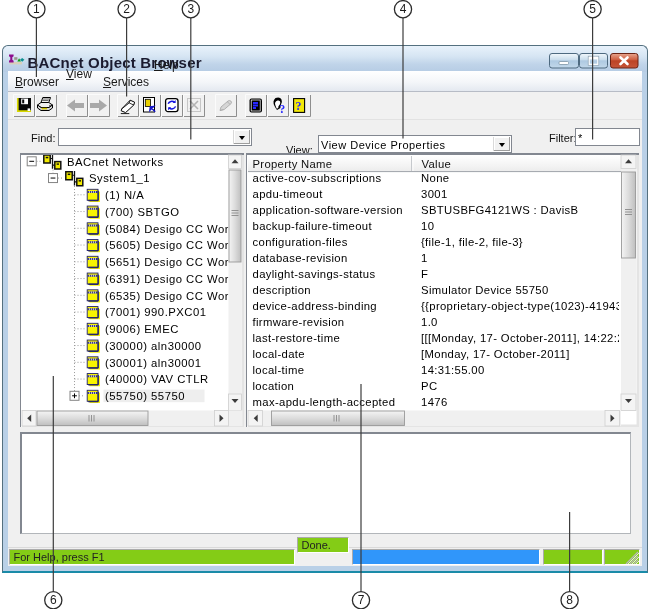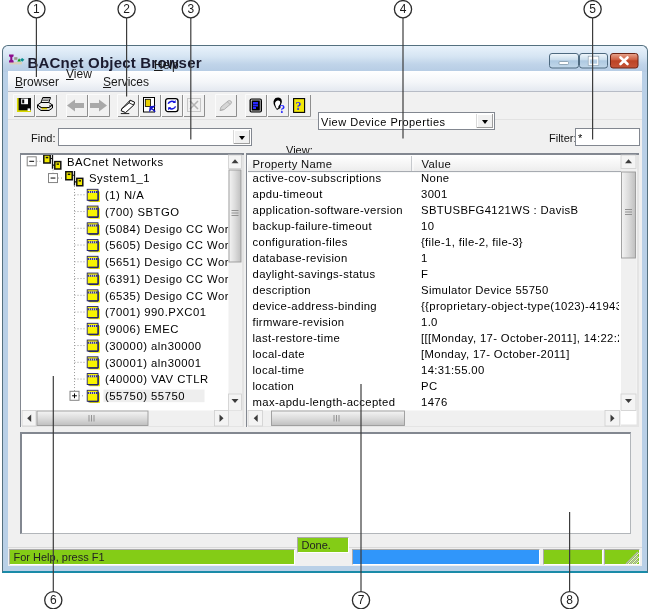--- a/index.html
+++ b/index.html
@@ -85,21 +85,21 @@
 <div class="mitem abs" style="left:103px;top:74.5px"><u>S</u>ervices</div>
 <div class="mitem abs" style="left:154px;top:58px"><u>H</u>elp</div>
 <div id="toolbar" class="abs"></div>
 <div id="findrow" class="abs"></div>
 
 <div class="lbl" style="left:31px;top:132px">Find:</div>
 <div class="combo" style="left:58px;top:128px;width:194px;height:18px">
     <div class="dbtn"></div>
   </div>
 <div class="lbl" style="left:286px;top:144px">View:</div>
-<div class="combo" style="left:318px;top:112px;width:177px;height:18px">
+<div class="combo" style="left:318px;top:135px;width:194px;height:18px">
  <div class="combotxt">View Device Properties</div>
     <div class="dbtn"></div>
   </div>
 <div class="lbl" style="left:549px;top:132px">Filter:</div>
 <div class="combo" style="left:575px;top:128px;width:65px;height:18px">
  <div class="combotxt">*</div>
   </div>
 
 <div class="sunk" style="left:20px;top:432px;width:611px;height:102px"></div>
 

